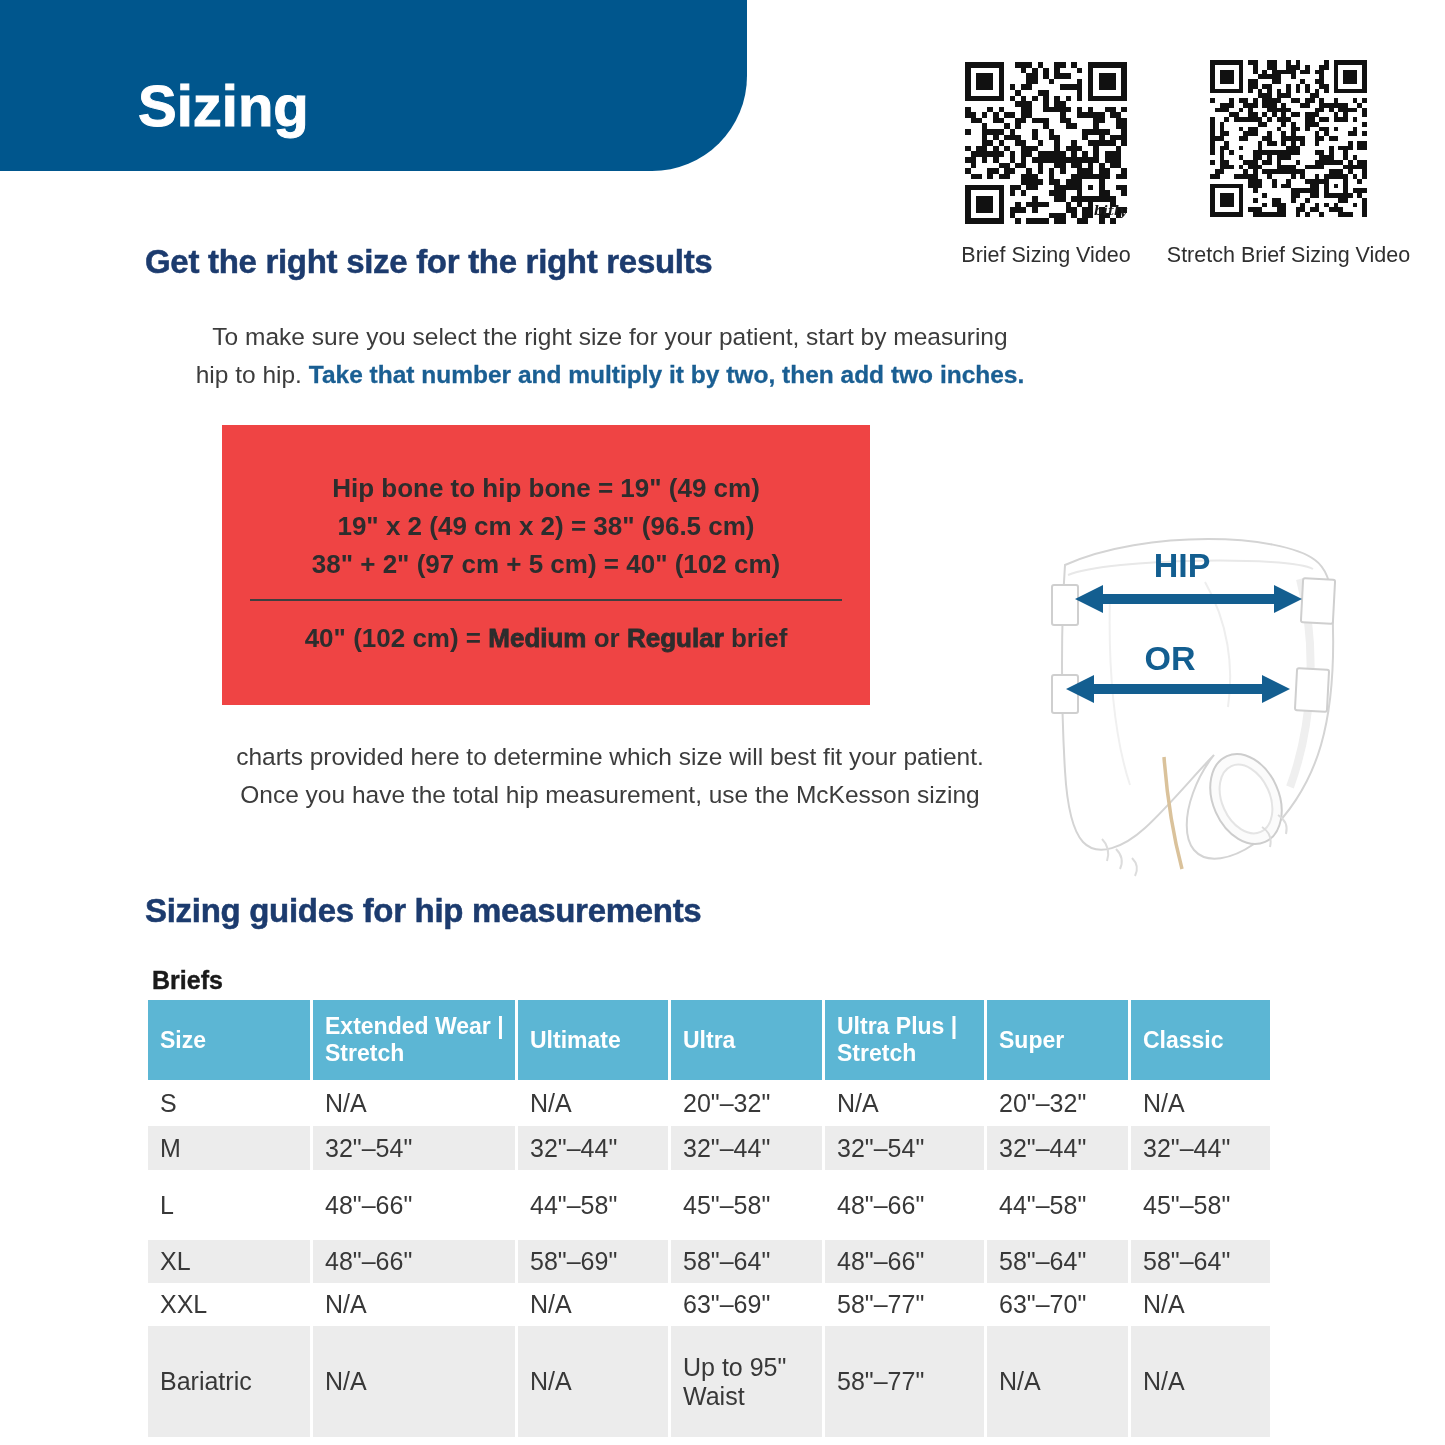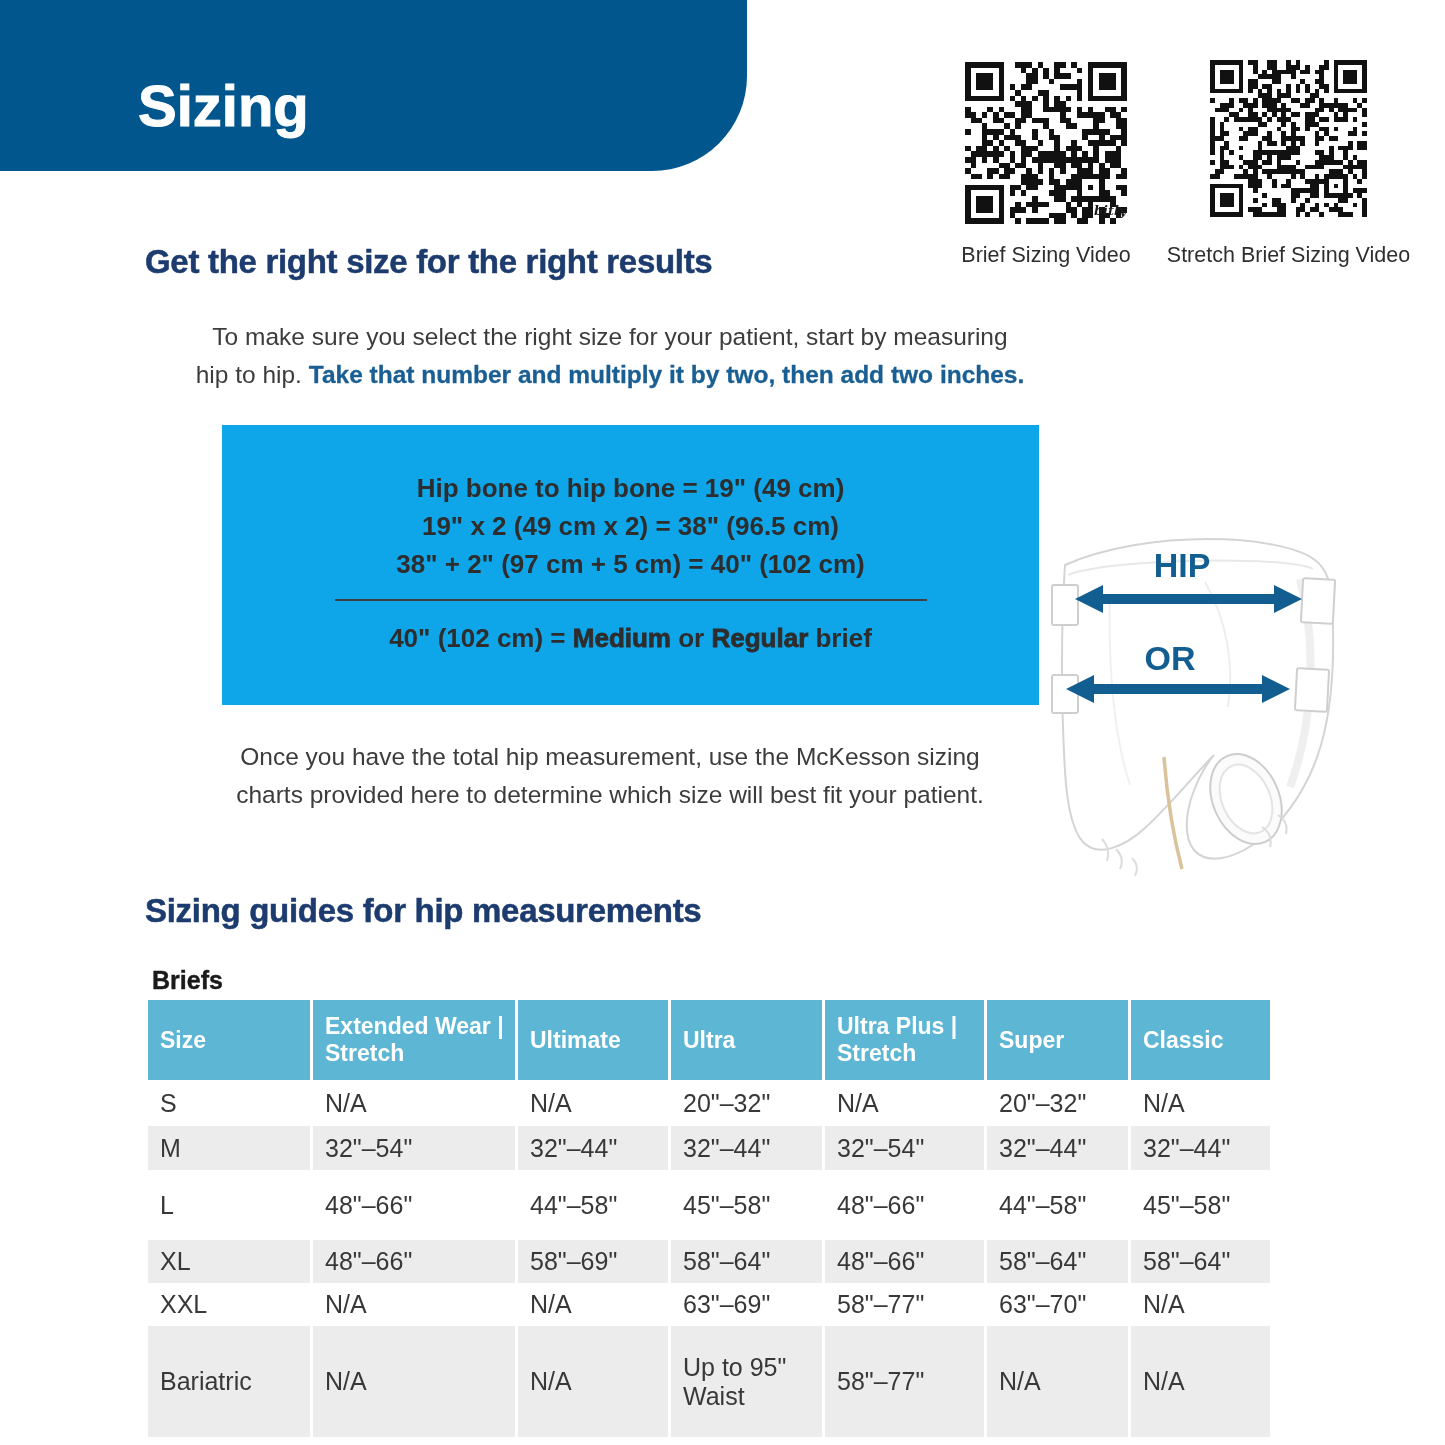--- a/index.html
+++ b/index.html
@@ -40,22 +40,22 @@
     letter-spacing:-0.3px; -webkit-text-stroke:0.5px #1C3B6E;
   }
   .body-text { font-size:24.5px; line-height:38px; color:#3c3c3c; }
   .body-text .line { display:block;text-align:center; }
   .accent-bold {
     color:#1A5F93; font-weight:700; -webkit-text-stroke:0.3px #1A5F93;
   }
 
   
   .calc-box {
-    left:222px; top:425px; width:817px; height:280px;
-    background:#0ea5e9; text-align:center;
+    left:222px; top:425px; width:648px; height:280px;
+    background:#ef4444; text-align:center;
     padding-top:44px;
   }
   .calc-box .cline {
     display:block; font-size:26px; font-weight:700; color:#2d2d2d; line-height:38px;
   }
   .calc-divider {
     width:592px; height:2px; background:#3f3f3f; margin:16px auto 0 auto;
   }
   .calc-result {
     margin-top:22px; font-size:26px; font-weight:700; color:#2d2d2d;
@@ -1119,22 +1119,22 @@
   </g>
 
   <text x="132" y="50" text-anchor="middle" font-size="34" font-weight="bold" fill="#135E90">HIP</text>
   <polygon fill="#135E90" points="25,72 53,58 53,67 224,67 224,58 252,72 224,86 224,77 53,77 53,86"></polygon>
 
   <text x="120" y="143" text-anchor="middle" font-size="34" font-weight="bold" fill="#135E90">OR</text>
   <polygon fill="#135E90" points="16,162 44,148 44,157 212,157 212,148 240,162 212,176 212,167 44,167 44,176"></polygon>
 </svg>
 
 <div class="abs body-text" style="left:145px; top:738px; width:930px;">
+  <span class="line">charts provided here to determine which size will best fit your patient.</span>
   <span class="line">Once you have the total hip measurement, use the McKesson sizing</span>
-  <span class="line">charts provided here to determine which size will best fit your patient.</span>
 </div>
 
 <div class="abs h2 h2-guide">Sizing guides for hip measurements</div>
 <div class="abs briefs-label">Briefs</div>
 
 <table class="size-table">
   <colgroup>
     <col style="width:162px">
       <col style="width:205px">
       <col style="width:153px">

